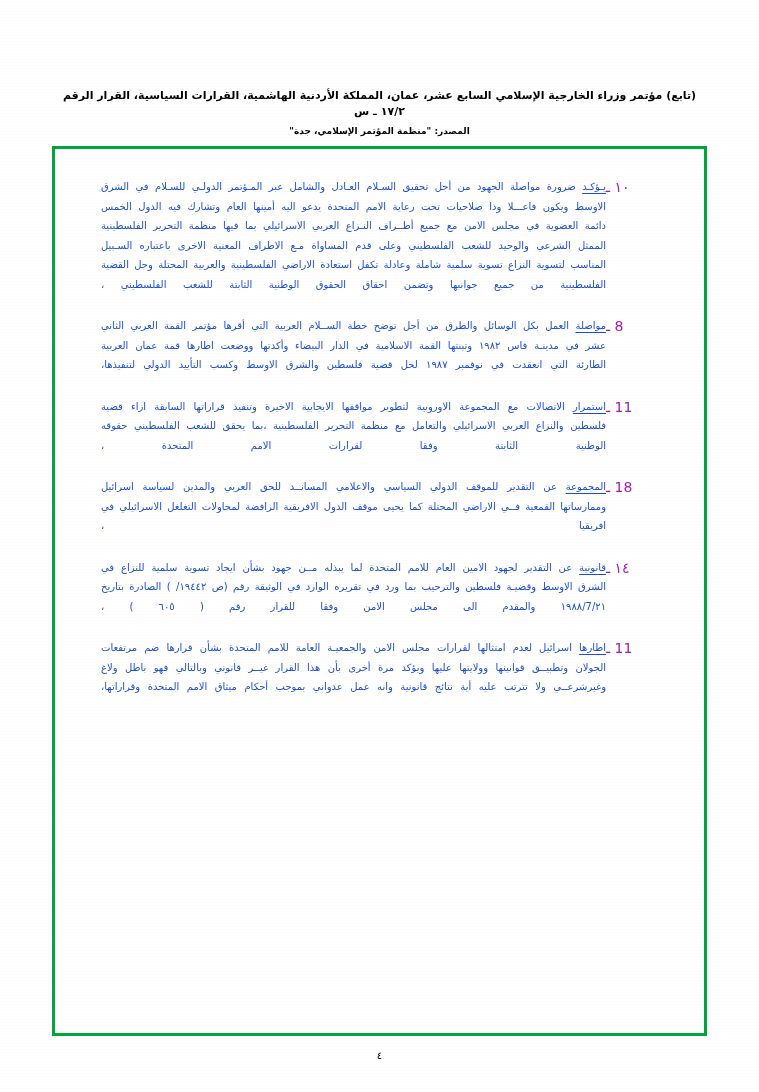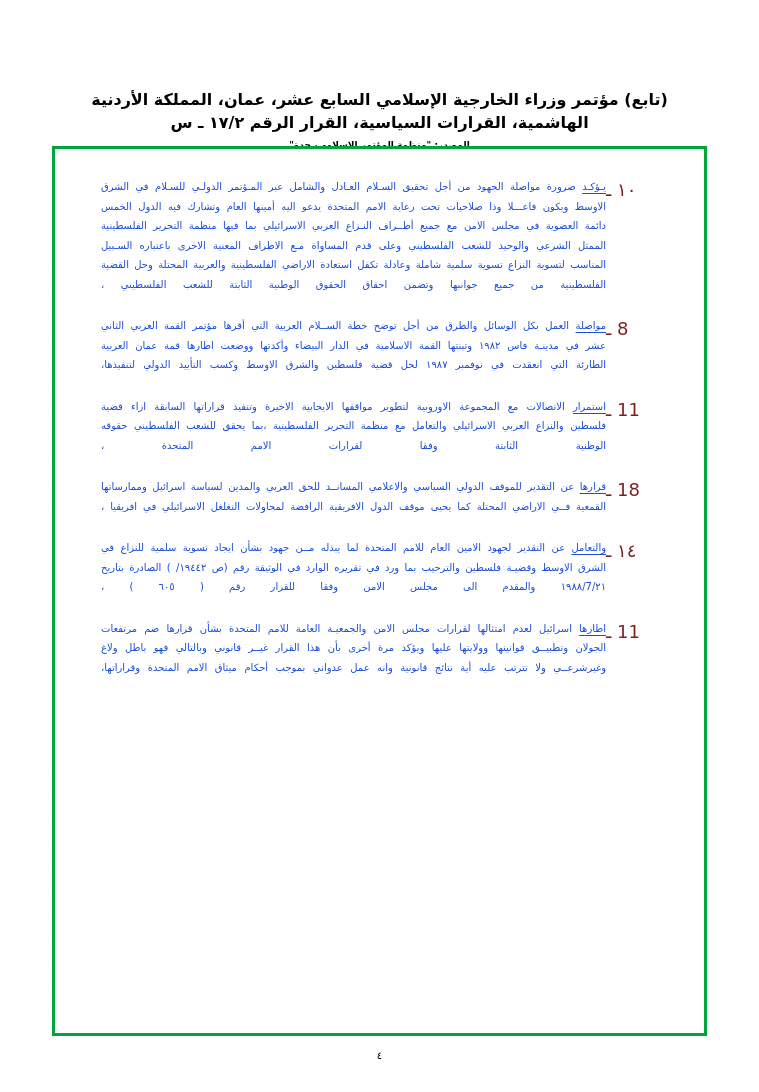--- a/index.html
+++ b/index.html
@@ -22,21 +22,21 @@
     box-sizing: border-box;
   }
   .header-block {
     position: absolute;
     top: 88px;
     right: 62px;
     left: 62px;
     text-align: center;
   }
   .header-title {
-    font-size: 16px;
+    font-size: 11px;
     font-weight: bold;
     color: #000000;
     letter-spacing: 0px;
     line-height: 1.45;
     direction: rtl;
   }
   .header-source {
     margin-top: 6px;
     font-size: 9px;
     font-weight: bold;
@@ -67,22 +67,22 @@
     flex-direction: row;
     align-items: flex-start;
     margin-bottom: 22px;
     direction: rtl;
   }
   .clause-num {
     flex: 0 0 auto;
     width: 52px;
     text-align: left;
     padding-top: 2px;
-    font-size: 18px;
-    color: #7f1d1d;
+    font-size: 14px;
+    color: #a21caf;
     letter-spacing: 1px;
     white-space: nowrap;
     direction: rtl;
   }
   .clause-body {
     flex: 1 1 auto;
     font-size: 10px;
     line-height: 1.95;
     text-align: justify;
     text-align-last: justify;
@@ -137,26 +137,26 @@
         <div class="clause-body"><span class="lead">مواصلة</span><span> العمل بكل الوسائل والطرق من أجل توضح خطة الســلام العربية التي أقرها مؤتمر القمة العربي الثاني عشر في مدينـة فاس ١٩٨٢ وتبنتها القمة الاسلامية في الدار البيضاء وأكدتها ووضعت اطارها قمة عمان العربية الطارئة التي انعقدت في نوفمبر ١٩٨٧ لحل قضية فلسطين والشرق الاوسط وكسب التأييد الدولي لتنفيذها،</span></div>
       </div>
 
       <div class="clause">
         <div class="clause-num">11 ـ</div>
         <div class="clause-body"><span class="lead">استمرار</span><span> الاتصالات مع المجموعة الاوروبية لتطوير مواقفها الايجابية الاخيرة وتنفيذ قراراتها السابقة ازاء قضية فلسطين والنزاع العربي الاسرائيلي والتعامل مع منظمة التحرير الفلسطينية ،بما يحقق للشعب الفلسطيني حقوقه الوطنية الثابتة وفقا لقرارات الامم المتحدة ،</span></div>
       </div>
 
       <div class="clause">
         <div class="clause-num">18 ـ</div>
-        <div class="clause-body"><span class="lead">قرارها</span><span> عن التقدير للموقف الدولي السياسي والاعلامي المسانــد للحق العربي والمدين لسياسة اسرائيل وممارساتها القمعية فــي الاراضي المحتلة كما يحيى موقف الدول الافريقية الرافضة لمحاولات التغلغل الاسرائيلي في افريقيا ،</span></div>
+        <div class="clause-body"><span class="lead">المجموعة</span><span> عن التقدير للموقف الدولي السياسي والاعلامي المسانــد للحق العربي والمدين لسياسة اسرائيل وممارساتها القمعية فــي الاراضي المحتلة كما يحيى موقف الدول الافريقية الرافضة لمحاولات التغلغل الاسرائيلي في افريقيا ،</span></div>
       </div>
 
       <div class="clause">
         <div class="clause-num">١٤ ـ</div>
-        <div class="clause-body"><span class="lead">والتعامل</span><span> عن التقدير لجهود الامين العام للامم المتحدة لما يبذله مــن جهود بشأن ايجاد تسوية سلمية للنزاع في الشرق الاوسط وقضيـة فلسطين والترحيب بما ورد في تقريره الوارد في الوثيقة رقم (ص ١٩٤٤٢/ ) الصادرة بتاريخ ١٩٨٨/7/٢١ والمقدم الى مجلس الامن وفقا للقرار رقم ( ٦٠٥ ) ،</span></div>
+        <div class="clause-body"><span class="lead">قانونية</span><span> عن التقدير لجهود الامين العام للامم المتحدة لما يبذله مــن جهود بشأن ايجاد تسوية سلمية للنزاع في الشرق الاوسط وقضيـة فلسطين والترحيب بما ورد في تقريره الوارد في الوثيقة رقم (ص ١٩٤٤٢/ ) الصادرة بتاريخ ١٩٨٨/7/٢١ والمقدم الى مجلس الامن وفقا للقرار رقم ( ٦٠٥ ) ،</span></div>
       </div>
 
       <div class="clause">
         <div class="clause-num">11 ـ</div>
         <div class="clause-body"><span class="lead">اطارها</span><span> اسرائيل لعدم امتثالها لقرارات مجلس الامن والجمعيـة العامة للامم المتحدة بشأن قرارها ضم مرتفعات الجولان وتطبيــق قوانينها وولايتها عليها ويؤكد مرة أخرى بأن هذا القرار غيــر قانوني وبالتالي فهو باطل ولاغ وغيرشرعــي ولا تترتب عليه أية نتائج قانونية وانه عمل عدواني بموجب أحكام ميثاق الامم المتحدة وقراراتها،</span></div>
       </div>
 
     </div>
   </div>
 

